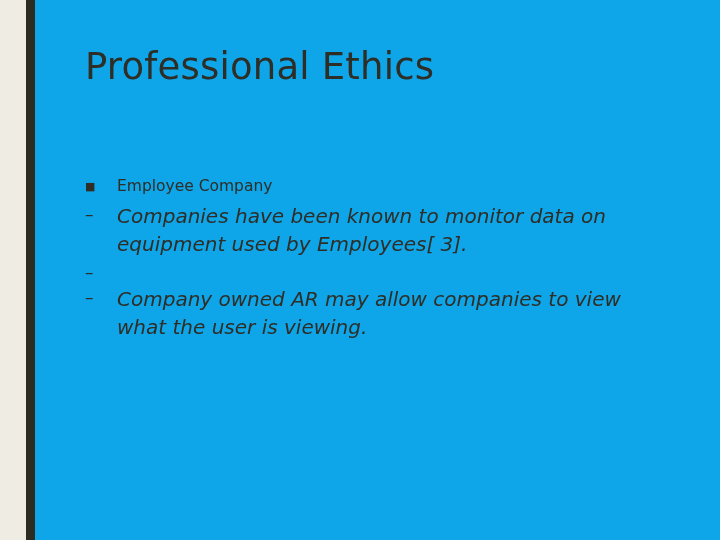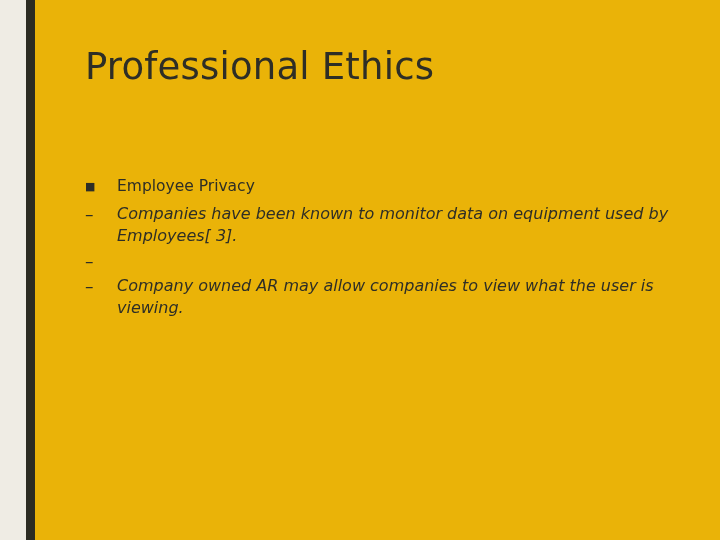--- a/index.html
+++ b/index.html
@@ -10,21 +10,21 @@
     width: 720px;
     height: 540px;
     background: #ffffff;
     font-family: "DejaVu Sans", sans-serif;
     overflow: hidden;
   }
   .slide {
     position: relative;
     width: 720px;
     height: 540px;
-    background: #eab308;
+    background: #0ea5e9;
     box-sizing: border-box;
     overflow: hidden;
   }
   .left-band {
     position: absolute;
     left: 0;
     top: 0;
     width: 26px;
     height: 540px;
     background: #efece4;
@@ -89,41 +89,41 @@
     flex: 1 1 auto;
     color: #2e2e26;
     font-size: 15.5px;
     line-height: 1.38;
   }
   .btext.lvl1 {
     font-size: 15.5px;
     font-style: normal;
   }
   .btext.lvl2 {
-    font-size: 16px;
+    font-size: 20px;
     font-style: italic;
   }
 </style>
 </head>
 <body>
 
 <div class="slide">
 
   <div class="left-band"></div>
   <div class="left-rule"></div>
 
   <div class="content">
 
     <div class="slide-title">Professional Ethics</div>
 
     <div class="body-block">
 
       <div class="bullet-row lvl1">
         <span class="marker square">■</span>
-        <span class="btext lvl1">Employee Privacy</span>
+        <span class="btext lvl1">Employee Company</span>
       </div>
 
       <div class="bullet-row">
         <span class="marker dash">–</span>
         <span class="btext lvl2">Companies have been known to monitor data on equipment used by Employees[ 3].</span>
       </div>
 
       <div class="bullet-row">
         <span class="marker dash">–</span>
       </div>

